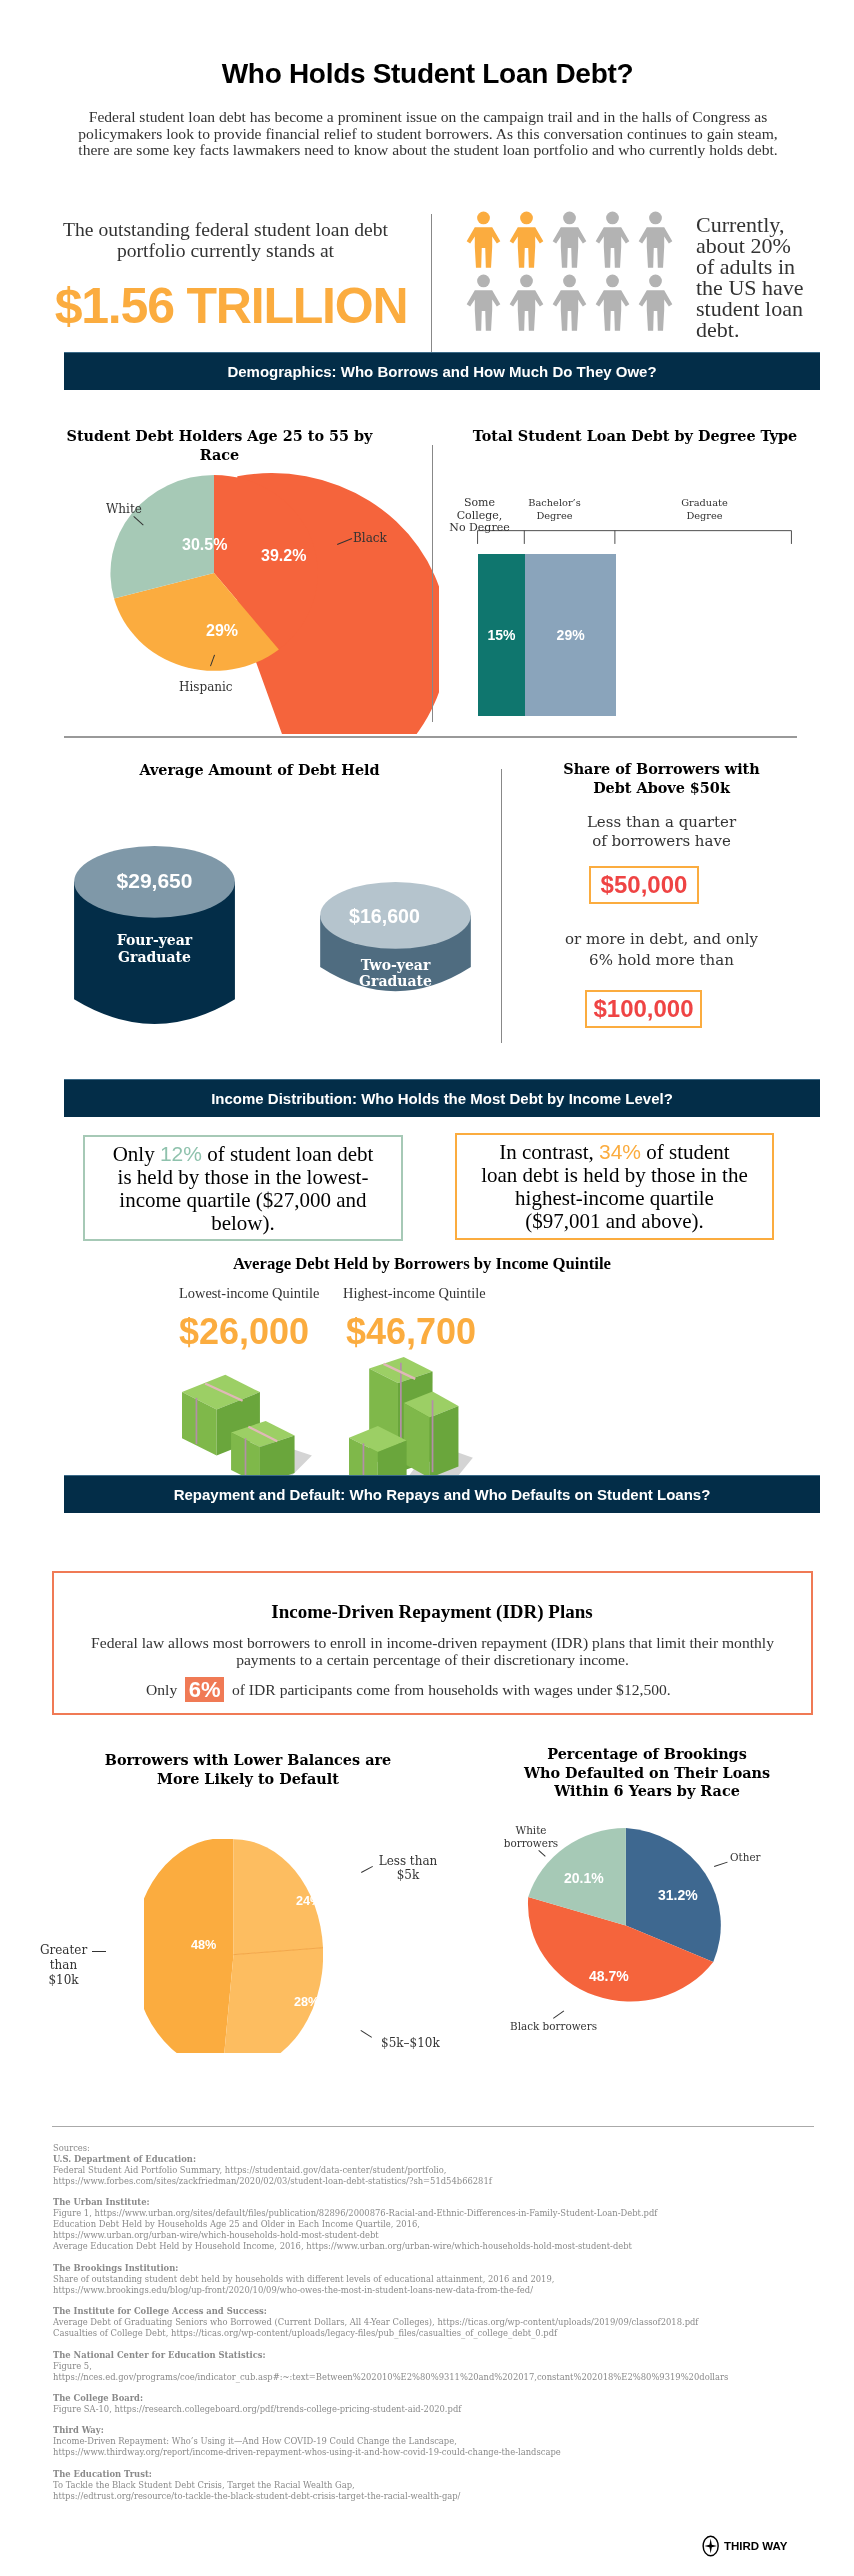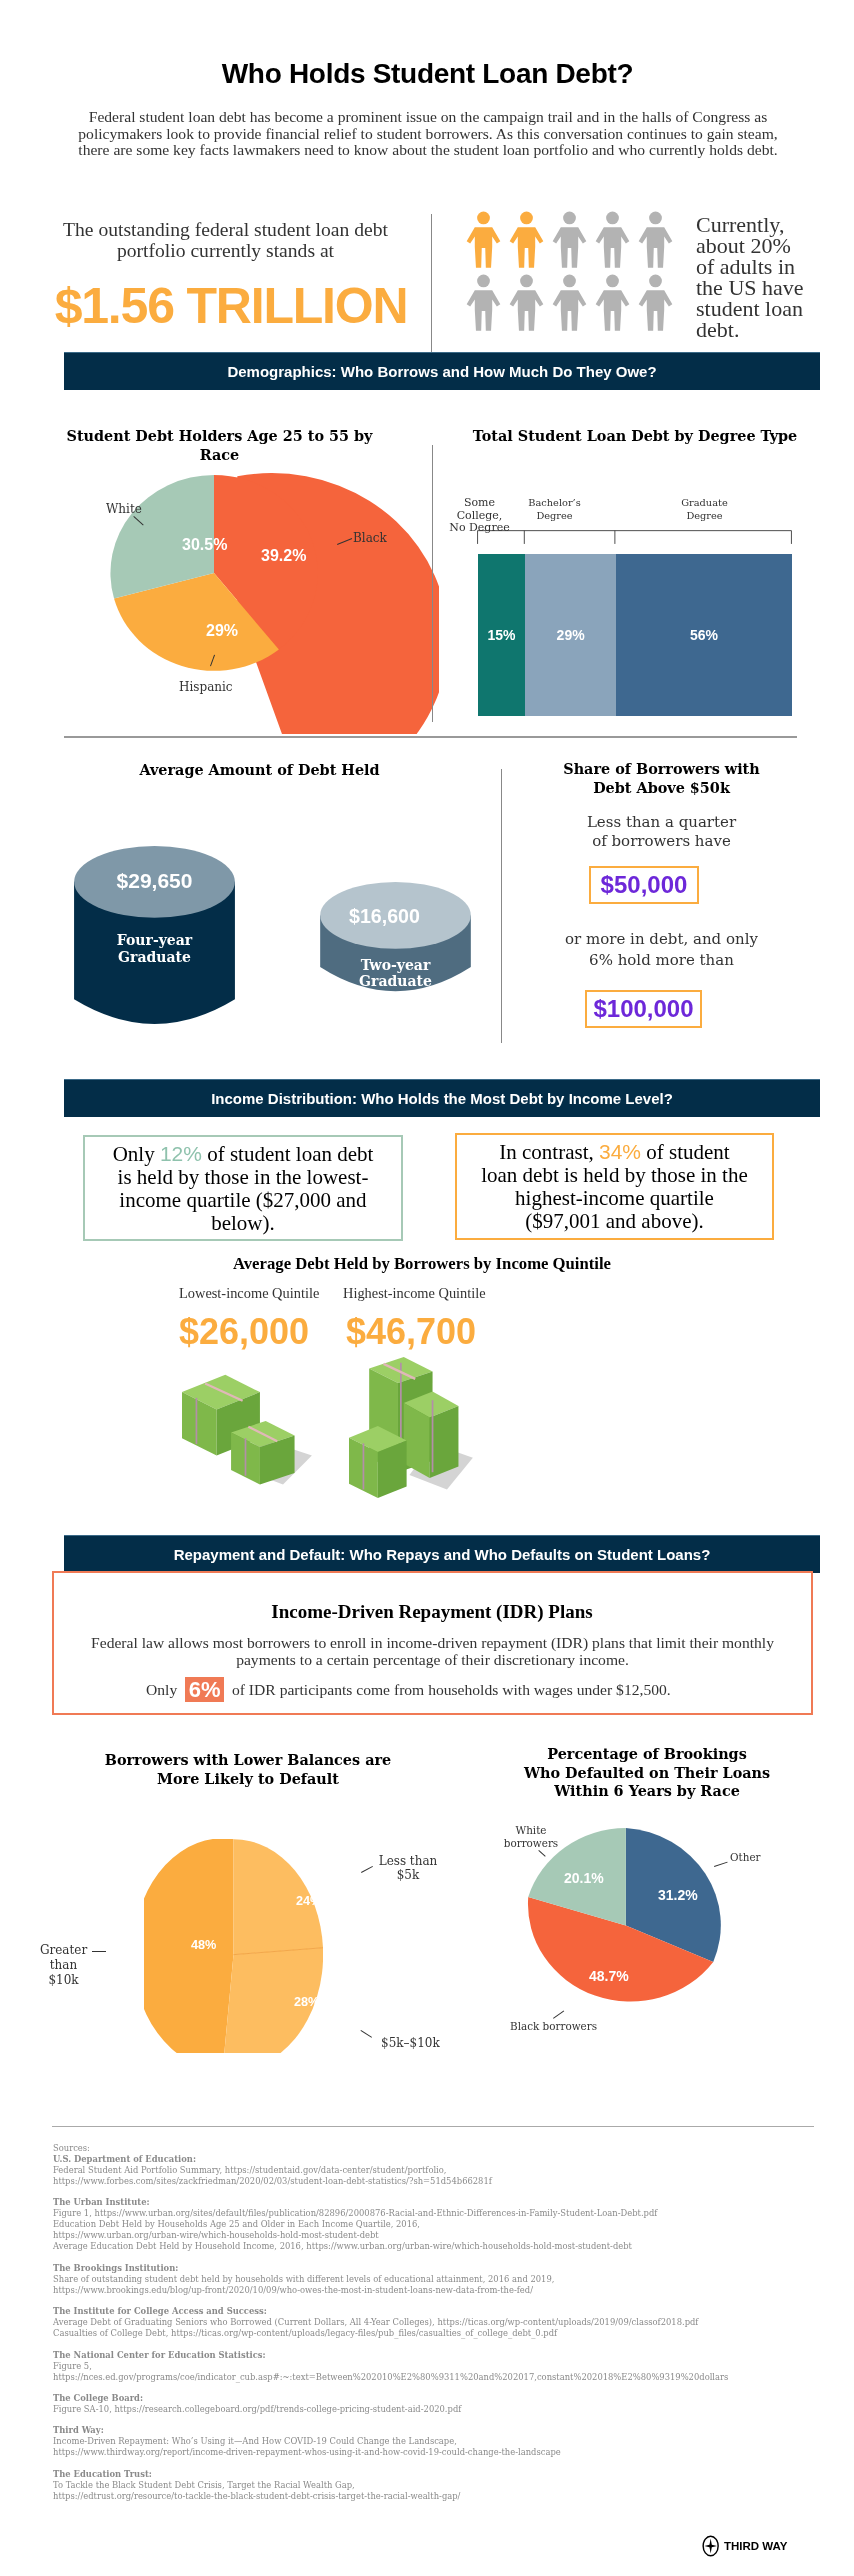--- a/index.html
+++ b/index.html
@@ -26,21 +26,21 @@
   .label { font-family: "DejaVu Serif", serif; font-size: 12px; color: #333; }
   .leader { position: absolute; height: 0.9px; background: #333; transform-origin: 0 0; }
 
   .v-divider { background: #888; width: 1.2px; }
   .h-divider { background: #999; height: 1.7px; }
 
   .callout-box { border: 2.3px solid; display: flex; align-items: center; justify-content: center; font-family: "Liberation Serif", serif; font-size: 21px; line-height: 23px; text-align: center; color: #000; }
   .highlight-green { color: #8fc2ad; font-family: "Liberation Sans", sans-serif; }
   .highlight-orange { color: #fbac3f; font-family: "Liberation Sans", sans-serif; }
 
-  .amount-box { border: 2.3px solid #fbac3f; font-family: "Liberation Sans", sans-serif; font-weight: bold; font-size: 24px; color: #6d28d9; display: flex; align-items: center; justify-content: center; }
+  .amount-box { border: 2.3px solid #fbac3f; font-family: "Liberation Sans", sans-serif; font-weight: bold; font-size: 24px; color: #ef4444; display: flex; align-items: center; justify-content: center; }
 
   .sources { font-family: "DejaVu Serif", serif; font-size: 8.4px; line-height: 11px; color: #8a8a8a; }
   .sources .org { font-weight: bold; }
   .sources .block { margin-bottom: 10.4px; }
 </style>
 </head>
 <body>
 
 <h1 id="main-title" class="abs">Who Holds Student Loan Debt?</h1>
 <p id="intro" class="abs">Federal student loan debt has become a prominent issue on the campaign trail and in the halls of Congress as policymakers look to provide financial relief to student borrowers. As this conversation continues to gain steam, there are some key facts lawmakers need to know about the student loan portfolio and who currently holds debt.</p>
@@ -135,23 +135,20 @@
 <svg class="abs" style="left:477px; top:530px;" width="315" height="14" viewBox="0 0 546 24">
   <path d="M1,24 L1,1 L545,1 L545,24 M82,1 L82,24 M239,1 L239,24" stroke="#333" stroke-width="1.5" fill="none"></path>
 </svg>
 <div class="abs" style="left:478px; top:554px; width:314px; height:162px; display:flex;">
   <div style="width:15%; background:#0f766e; display:flex; align-items:center; justify-content:center;">
     <span class="sans" style="color:#fff; font-weight:bold; font-size:14px;">15%</span>
   </div>
   <div style="width:29%; background:#8aa4bb; display:flex; align-items:center; justify-content:center;">
     <span class="sans" style="color:#fff; font-weight:bold; font-size:14px;">29%</span>
   </div>
-  <div style="width:56%; background:#3e6890; display:flex; align-items:center; justify-content:center;">
-    <span class="sans" style="color:#fff; font-weight:bold; font-size:14px;">56%</span>
-  </div>
 </div>
 
 <div class="abs h-divider" style="left:64px; width:733px; top:736px;"></div>
 
 <div class="abs chart-title" style="left:115px; width:289px; top:761px;">Average Amount of Debt Held</div>
 <svg class="abs" style="left:74px; top:846px;" width="161" height="184" viewBox="0 0 278 318">
   <path d="M0,62 L0,265 Q139,350 278,265 L278,62 Z" fill="#032d48"></path>
   <ellipse cx="139" cy="62" rx="139" ry="62" fill="#7f98a8"></ellipse>
 </svg>
 <div class="abs sans center" style="left:74px; width:161px; top:869px; color:#fff; font-weight:bold; font-size:21px;">$29,650</div>
@@ -234,21 +231,21 @@
     <line x1="150" y1="75" x2="150" y2="200" stroke="#b38fa8" stroke-width="3"></line>
   </g>
   <g>
     <polygon points="5,140 55,120 105,145 55,165" fill="#9ccf65"></polygon>
     <polygon points="5,140 55,165 55,245 5,220" fill="#7fb84a"></polygon>
     <polygon points="55,165 105,145 105,225 55,245" fill="#6aa63c"></polygon>
     <line x1="30" y1="150" x2="30" y2="230" stroke="#b38fa8" stroke-width="3"></line>
   </g>
 </svg>
 
-<div class="abs section-banner" style="top:1535px;">Repayment and Default:  Who Repays and Who Defaults on Student Loans?</div>
+<div class="abs section-banner" style="top:1475px;">Repayment and Default:  Who Repays and Who Defaults on Student Loans?</div>
 
 <div class="abs" style="left:52px; top:1571px; width:761px; height:144px; border:2.3px solid #f07a55;">
   <div class="abs center condensed" style="left:0; width:756px; top:28px; font-size:19px; font-weight:bold; color:#000;">Income-Driven Repayment (IDR) Plans</div>
   <div class="abs center condensed" style="left:35px; width:687px; top:62px; font-size:15.6px; line-height:16.7px; color:#333;">Federal law allows most borrowers to enroll in income-driven repayment (IDR) plans that limit their monthly payments to a certain percentage of their discretionary income.</div>
   <div class="abs condensed" style="left:92px; top:104px; font-size:15.6px; color:#333; display:flex; align-items:center; gap:8px;">
     <span>Only</span>
     <span class="sans" style="background:#f07a55; color:#fff; font-size:22px; font-weight:bold; padding:0 3.5px; line-height:25.4px;">6%</span>
     <span>of IDR participants come from households with wages under $12,500.</span>
   </div>
 </div>

